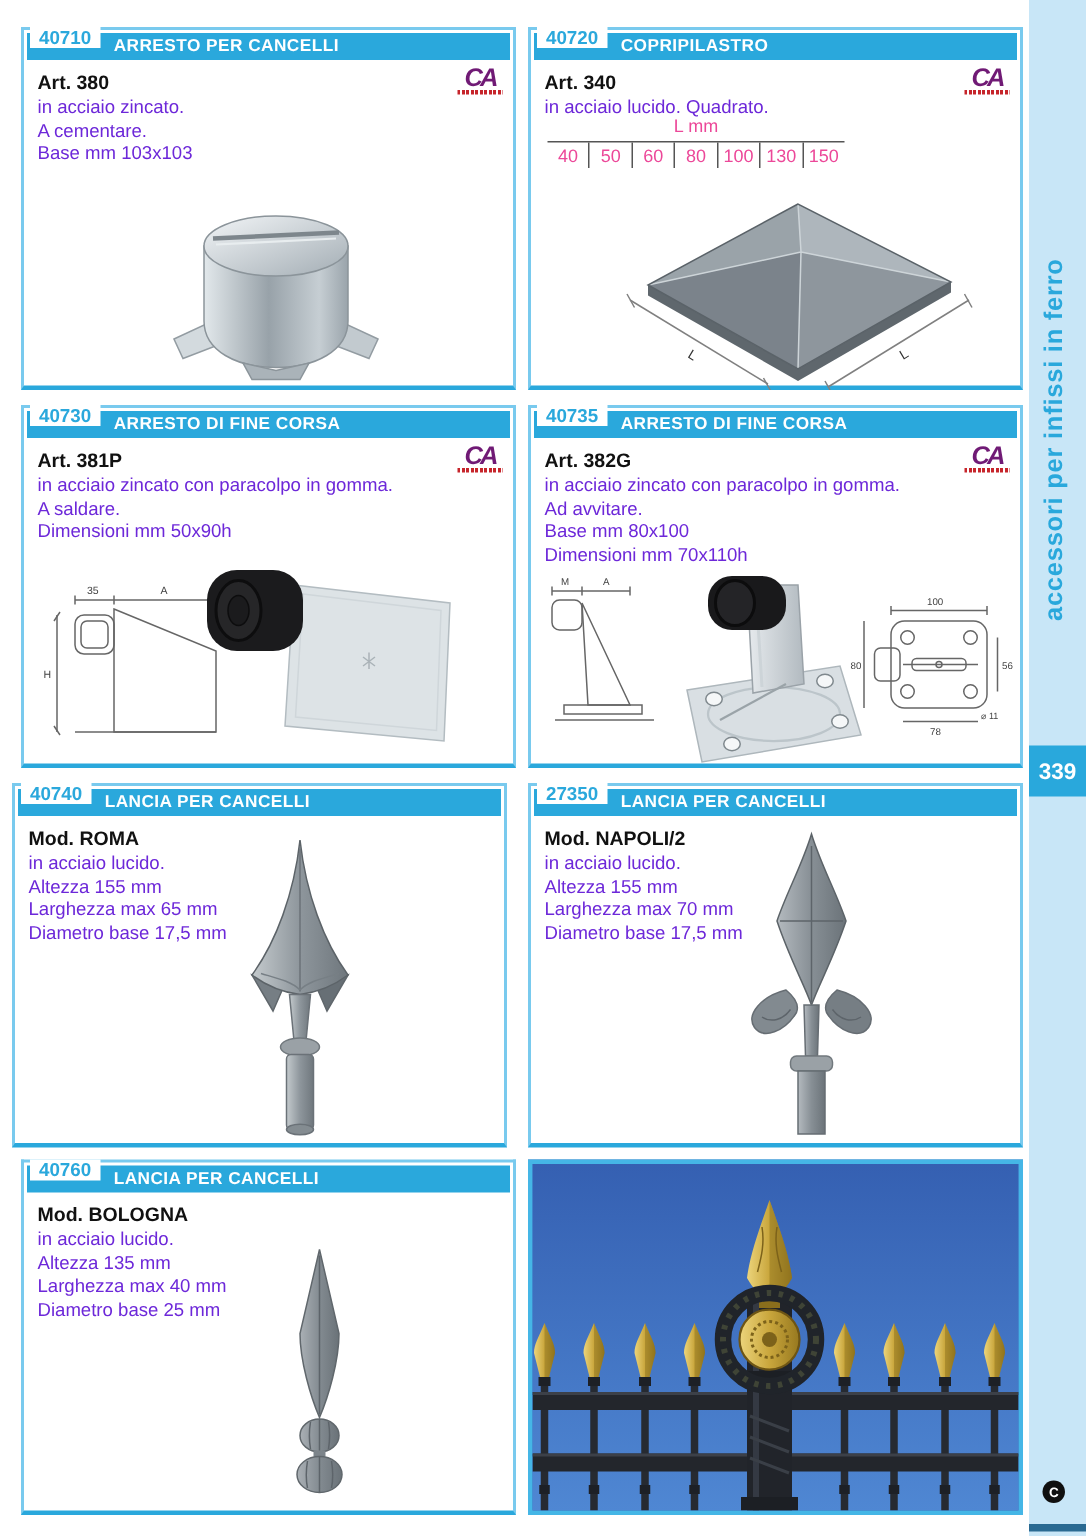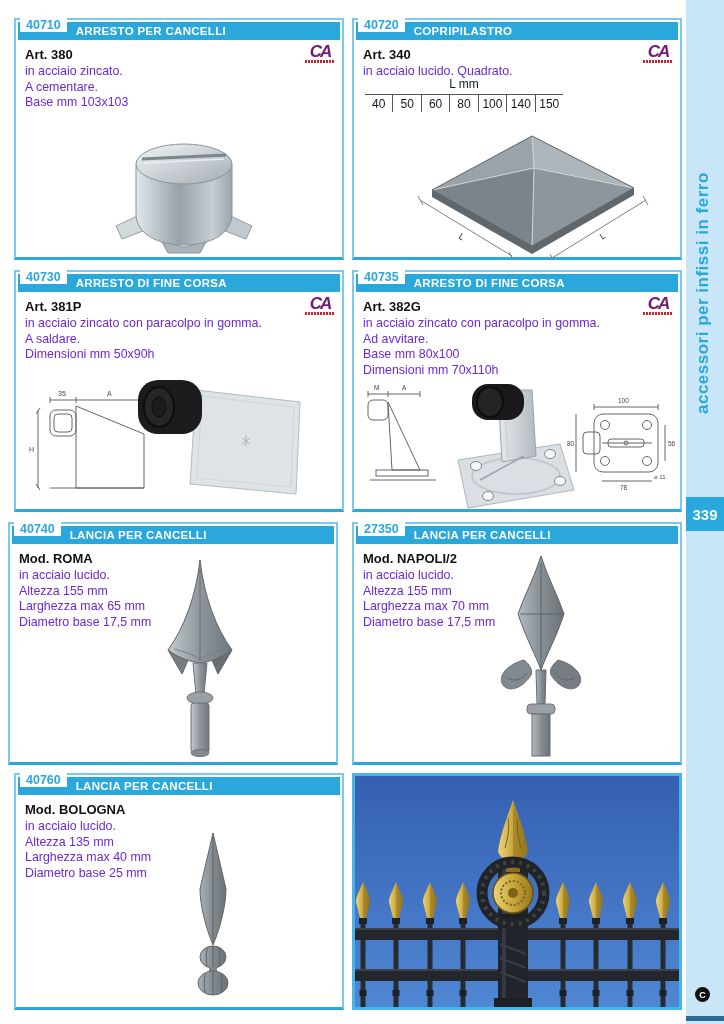--- a/index.html
+++ b/index.html
@@ -31,21 +31,21 @@
 
   .ca-logo { position:absolute; top:24px; right:7px; width:30px; text-align:center; }
   .ca-text { display:block; color:#701a75; font-weight:bold; font-style:italic;
              font-size:17px; line-height:15px; letter-spacing:-2px; }
   .ca-sub  { display:block; height:3px; margin-top:1px;
              background:repeating-linear-gradient(90deg,#c6252b 0 2px,rgba(0,0,0,0) 2px 3px); }
 
   .art { position:absolute; }
 
   
-  .size-table { position:absolute; left:11px; top:57px; width:198px; font-size:12px; color:#0f172a; }
+  .size-table { position:absolute; left:11px; top:57px; width:198px; font-size:12px; color:#ec4899; }
   .st-header { text-align:center; padding-bottom:3px; }
   .st-row { display:flex; border-top:1.5px solid #555; }
   .st-cell { flex:1; text-align:center; padding:2px 0 1px;
              border-right:1.5px solid #555; }
   .st-cell:last-child { border-right:none; }
 
   
   .photo-cell { position:absolute; left:352px; top:773px; width:330px; height:237px;
                 border:3px solid #45b6e6; background:#3f6dbe; }
   .photo-cell svg { display:block; width:100%; height:100%; }
@@ -125,21 +125,21 @@
       <p class="line">in acciaio lucido. Quadrato.</p>
     </div>
     <div class="size-table">
       <div class="st-header">L mm</div>
       <div class="st-row">
         <span class="st-cell">40</span>
         <span class="st-cell">50</span>
         <span class="st-cell">60</span>
         <span class="st-cell">80</span>
         <span class="st-cell">100</span>
-        <span class="st-cell">140</span>
+        <span class="st-cell">130</span>
         <span class="st-cell">150</span>
       </div>
     </div>
     <svg class="art" style="left:58px;top:92px" width="244" height="148" viewBox="0 0 244 148">
       <path d="M20,78 L120,134 L222,76 L222,83 L120,142 L20,85 Z" fill="#5f676d"></path>
       <polygon points="120,24 20,78 122,56" fill="#9aa3a9"></polygon>
       <polygon points="120,24 222,76 122,56" fill="#aeb6bc"></polygon>
       <polygon points="20,78 120,134 122,56" fill="#7b838b"></polygon>
       <polygon points="222,76 120,134 122,56" fill="#8e969d"></polygon>
       <path d="M122,56 L20,78 M122,56 L120,24 M122,56 L222,76 M122,56 L120,134" stroke="#cdd4d8" stroke-width="1" fill="none"></path>

